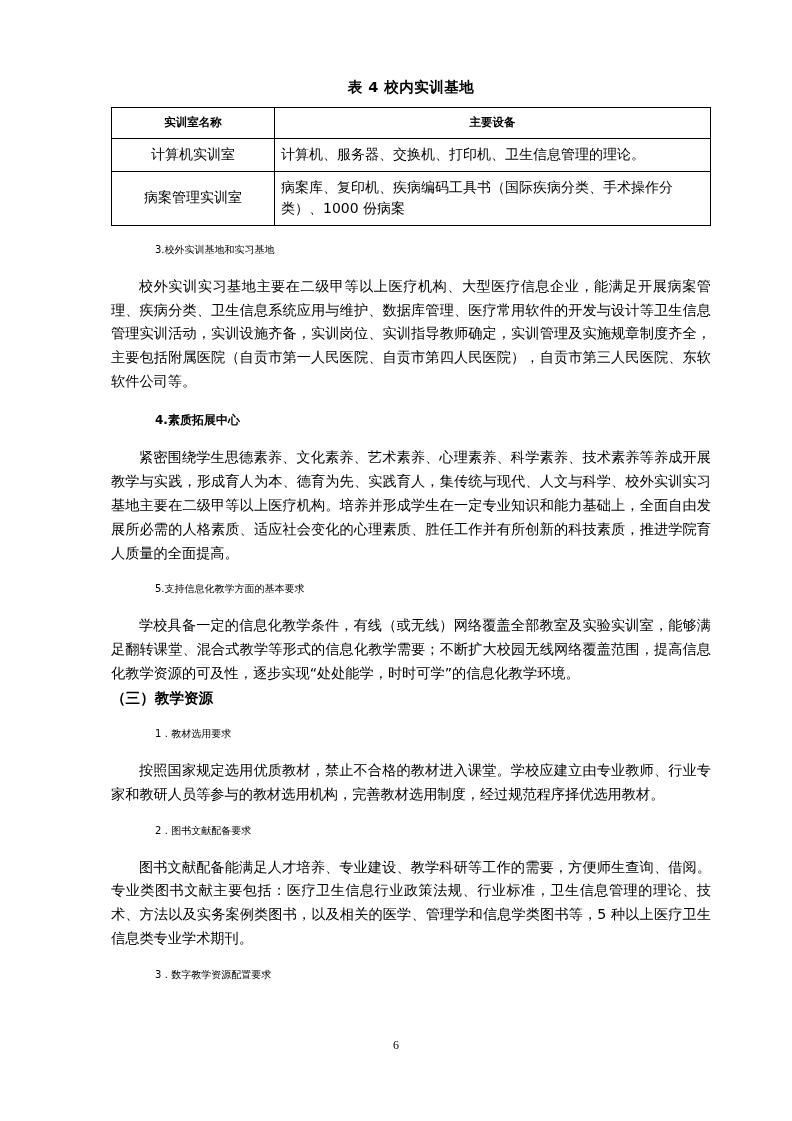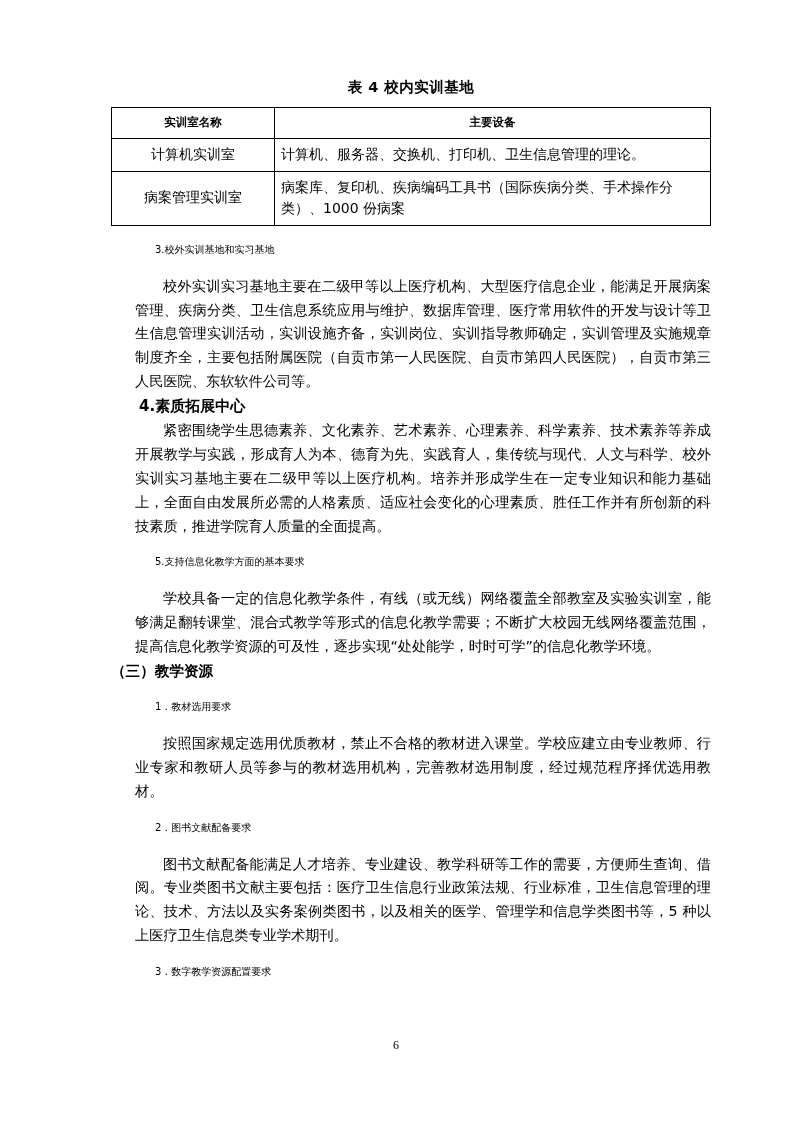--- a/index.html
+++ b/index.html
@@ -53,25 +53,25 @@
   .cell-center { text-align: center; }
   .cell-body { text-align: left; }
 
   .para {
     font-size: 14.2px;
     line-height: 1.68;
     margin: 0;
     text-align: justify;
     text-justify: inter-ideograph;
   }
-  .indent2 { text-indent: 28px; margin-left: 24px; }
+  .indent2 { text-indent: 28px; }
   .heading {
-    font-size: 15px;
+    font-size: 12px;
     line-height: 1.68;
-    margin: 0;
+    margin: 16px;
     font-weight: bold;
     text-indent: 28px;
   }
   .heading-plain {
     font-size: 10px;
     line-height: 1.68;
     margin: 16px;
     text-indent: 28px;
   }
   .section-head {

